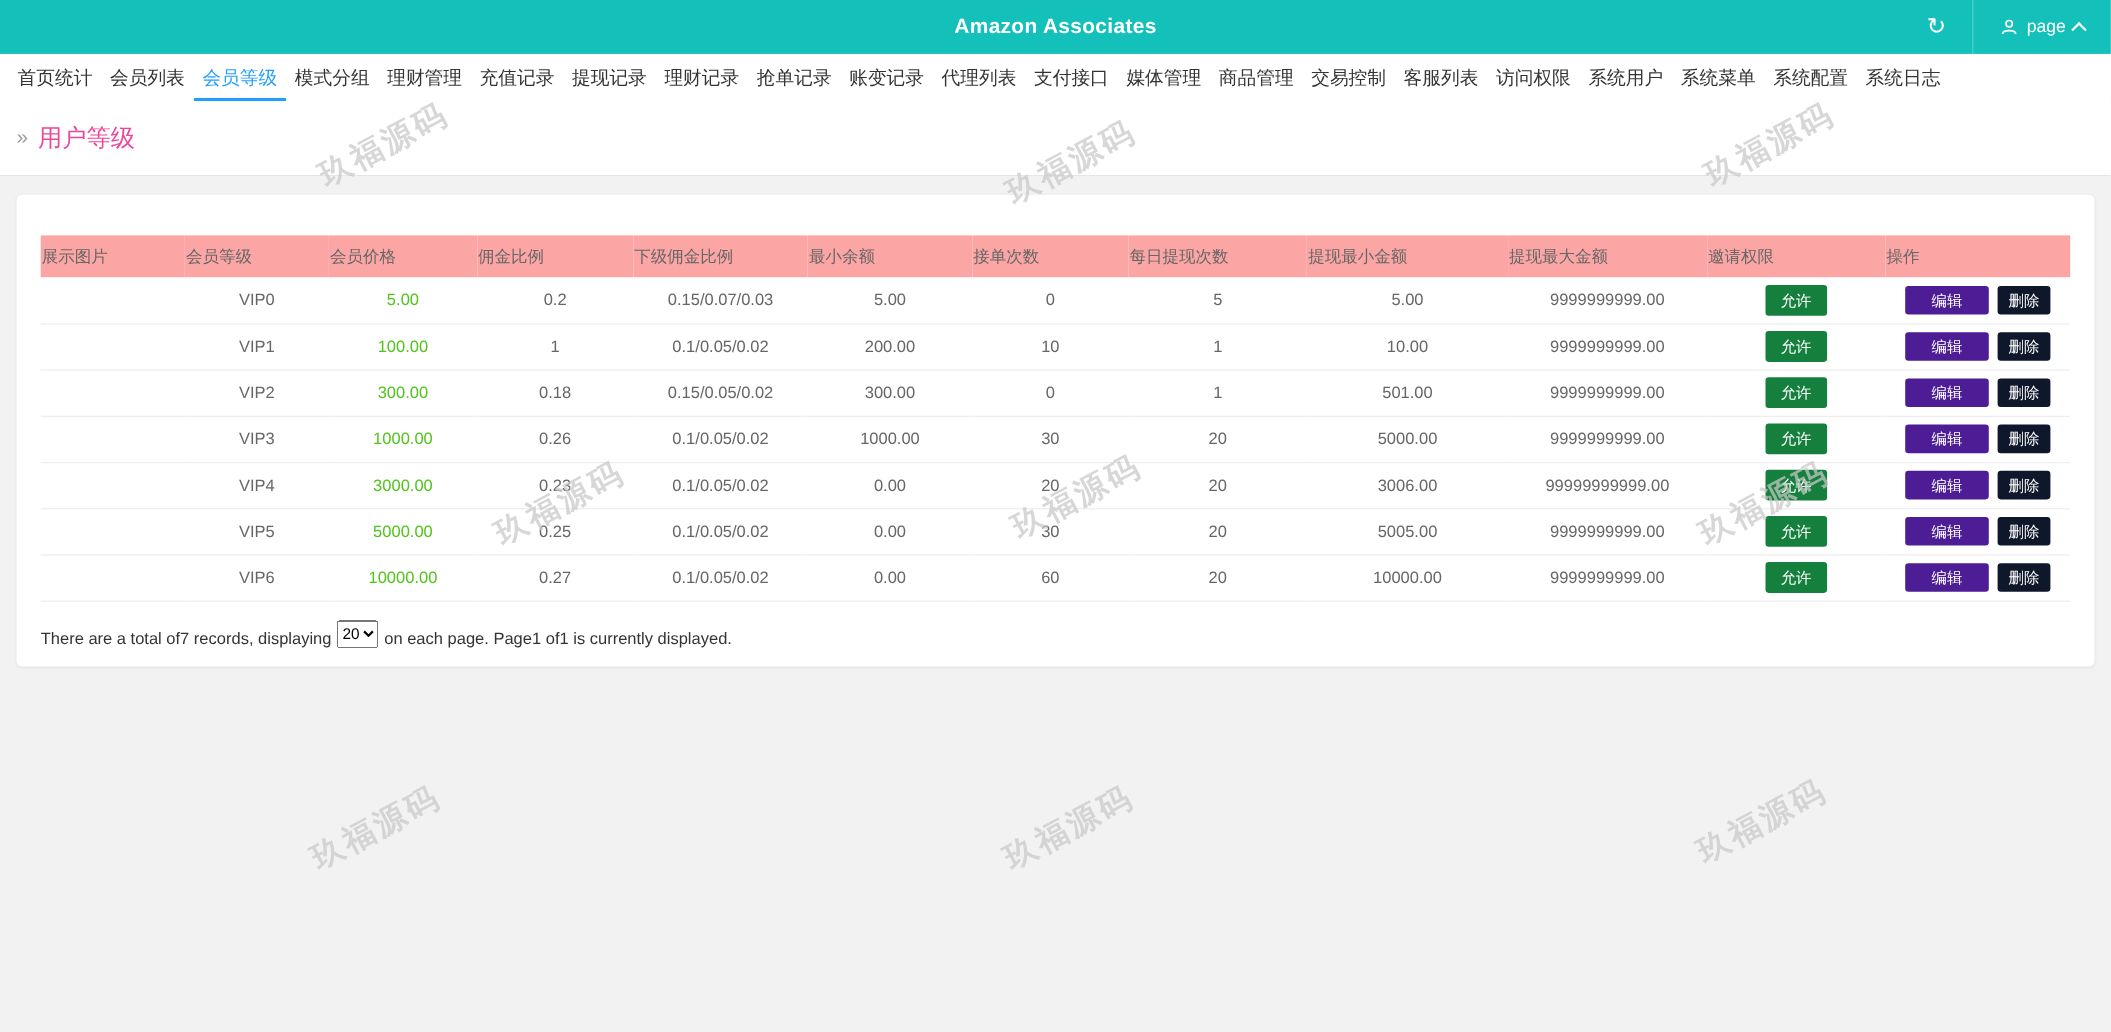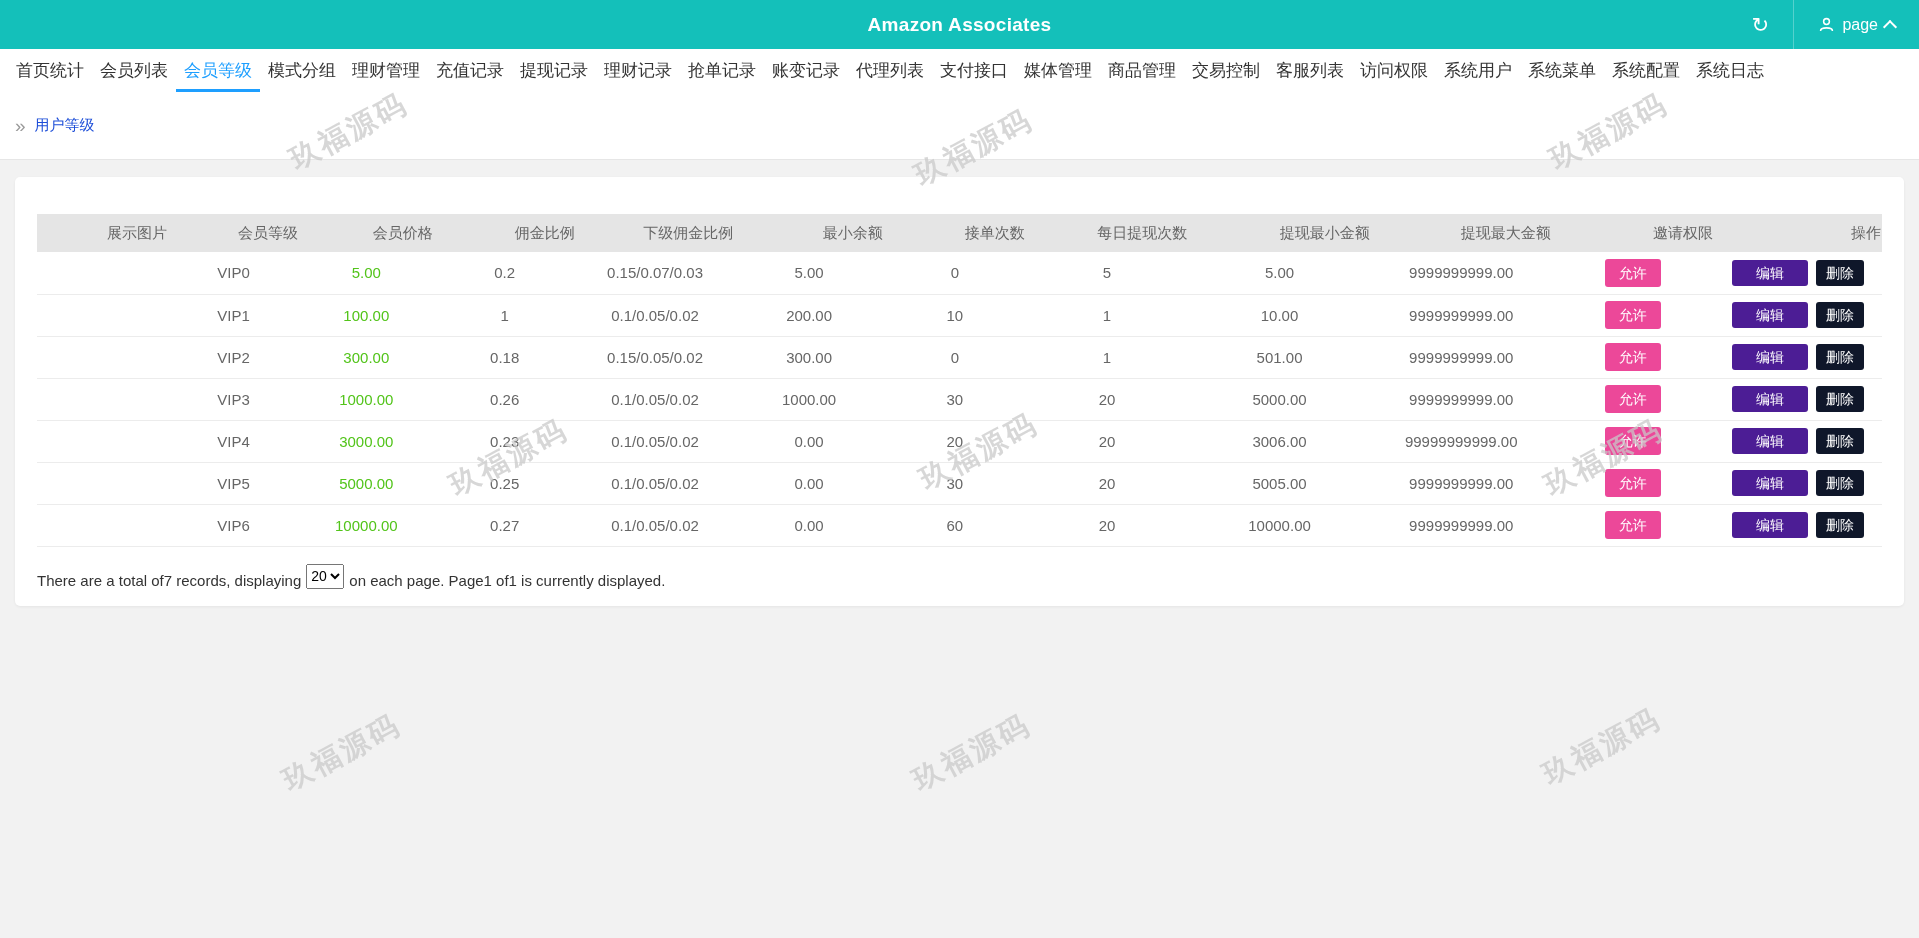--- a/index.html
+++ b/index.html
@@ -39,42 +39,42 @@
     display:flex; align-items:center; padding:0 8px;
     font-size:17px; color:#333; cursor:pointer; white-space:nowrap;
   }
   .nav-item.active { color:#1E9FFF; box-shadow:inset 0 -3px 0 #1E9FFF; }
   
   .breadcrumb-bar {
     background:#fff; height:68px; border-bottom:1px solid #e6e6e6;
     display:flex; align-items:center; padding:0 15px; gap:9px;
   }
   .crumb-arrow { color:#9a9a9a; font-size:19px; }
-  .crumb-label { color:#1d4ed8; font-size:15px; }
+  .crumb-label { color:#ec4899; font-size:22px; }
   
   .card {
     position:absolute; left:15px; top:177px; width:1889px; height:429px;
     background:#fff; border-radius:5px; padding:22px;
     box-shadow:0 1px 3px rgba(0,0,0,.06);
   }
   table { width:100%; border-collapse:collapse; table-layout:fixed; margin-top:15px; }
   th {
-    background:#e5e5e5; font-weight:normal; color:#666;
-    font-size:15px; height:38px; text-align:right;
+    background:#fca5a5; font-weight:normal; color:#666;
+    font-size:15px; height:38px; text-align:left;
   }
   td {
     height:42px; text-align:center; font-size:15px; color:#666;
     border-bottom:1px solid #ececec; white-space:nowrap; overflow:hidden;
   }
   td.price { color:#52c41a; }
   .btn {
     border:none; border-radius:3px; color:#fff; font-size:14px;
     cursor:pointer; font-family:inherit; line-height:1;
   }
-  .btn-allow { background:#ec4899; padding:7px 14px; }
+  .btn-allow { background:#15803d; padding:7px 14px; }
   .btn-edit  { background:#4c1d95; padding:6px 24px; margin-right:8px; }
   .btn-del   { background:#0f172a; padding:6px 10px; }
   
   .pagination { margin-top:17px; font-size:15px; color:#333; display:flex; align-items:flex-end; }
   .pagination select { margin:0 5px; height:25px; font-size:14px; font-family:inherit; }
   
   .watermark {
     position:absolute; z-index:50; pointer-events:none;
     font-size:29px; font-weight:bold; letter-spacing:3px; white-space:nowrap;
     color:#c9c9c9; opacity:.72; transform:rotate(-28deg);

